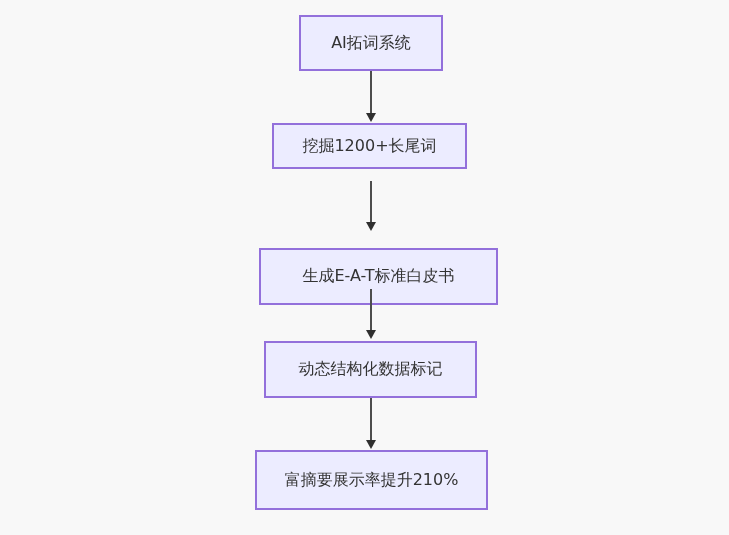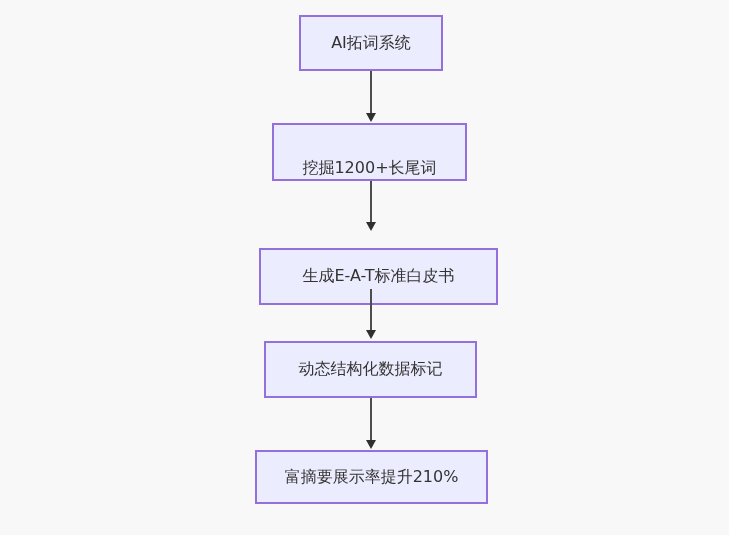--- a/index.html
+++ b/index.html
@@ -23,24 +23,24 @@
     border: 2px solid #9370DB;
     color: #333333;
     font-size: 16px;
     display: flex;
     align-items: center;
     justify-content: center;
     text-align: center;
     white-space: nowrap;
   }
   .n1 { left: 299px; top: 15px;  width: 144px; height: 56px; }
-  .n2 { left: 272px; top: 123px; width: 195px; height: 58px; align-items: flex-end; }
+  .n2 { left: 272px; top: 123px; width: 195px; height: 46px; }
   .n3 { left: 259px; top: 248px; width: 239px; height: 57px; }
   .n4 { left: 264px; top: 341px; width: 213px; height: 57px; justify-content: center; }
-  .n5 { left: 255px; top: 450px; width: 233px; height: 54px; }
+  .n5 { left: 255px; top: 450px; width: 233px; height: 60px; }
 
   .edge-line {
     position: absolute;
     left: 369.5px;
     width: 2px;
     background: #4d4d4d;
   }
   .edge-head {
     position: absolute;
     left: 365.5px;

